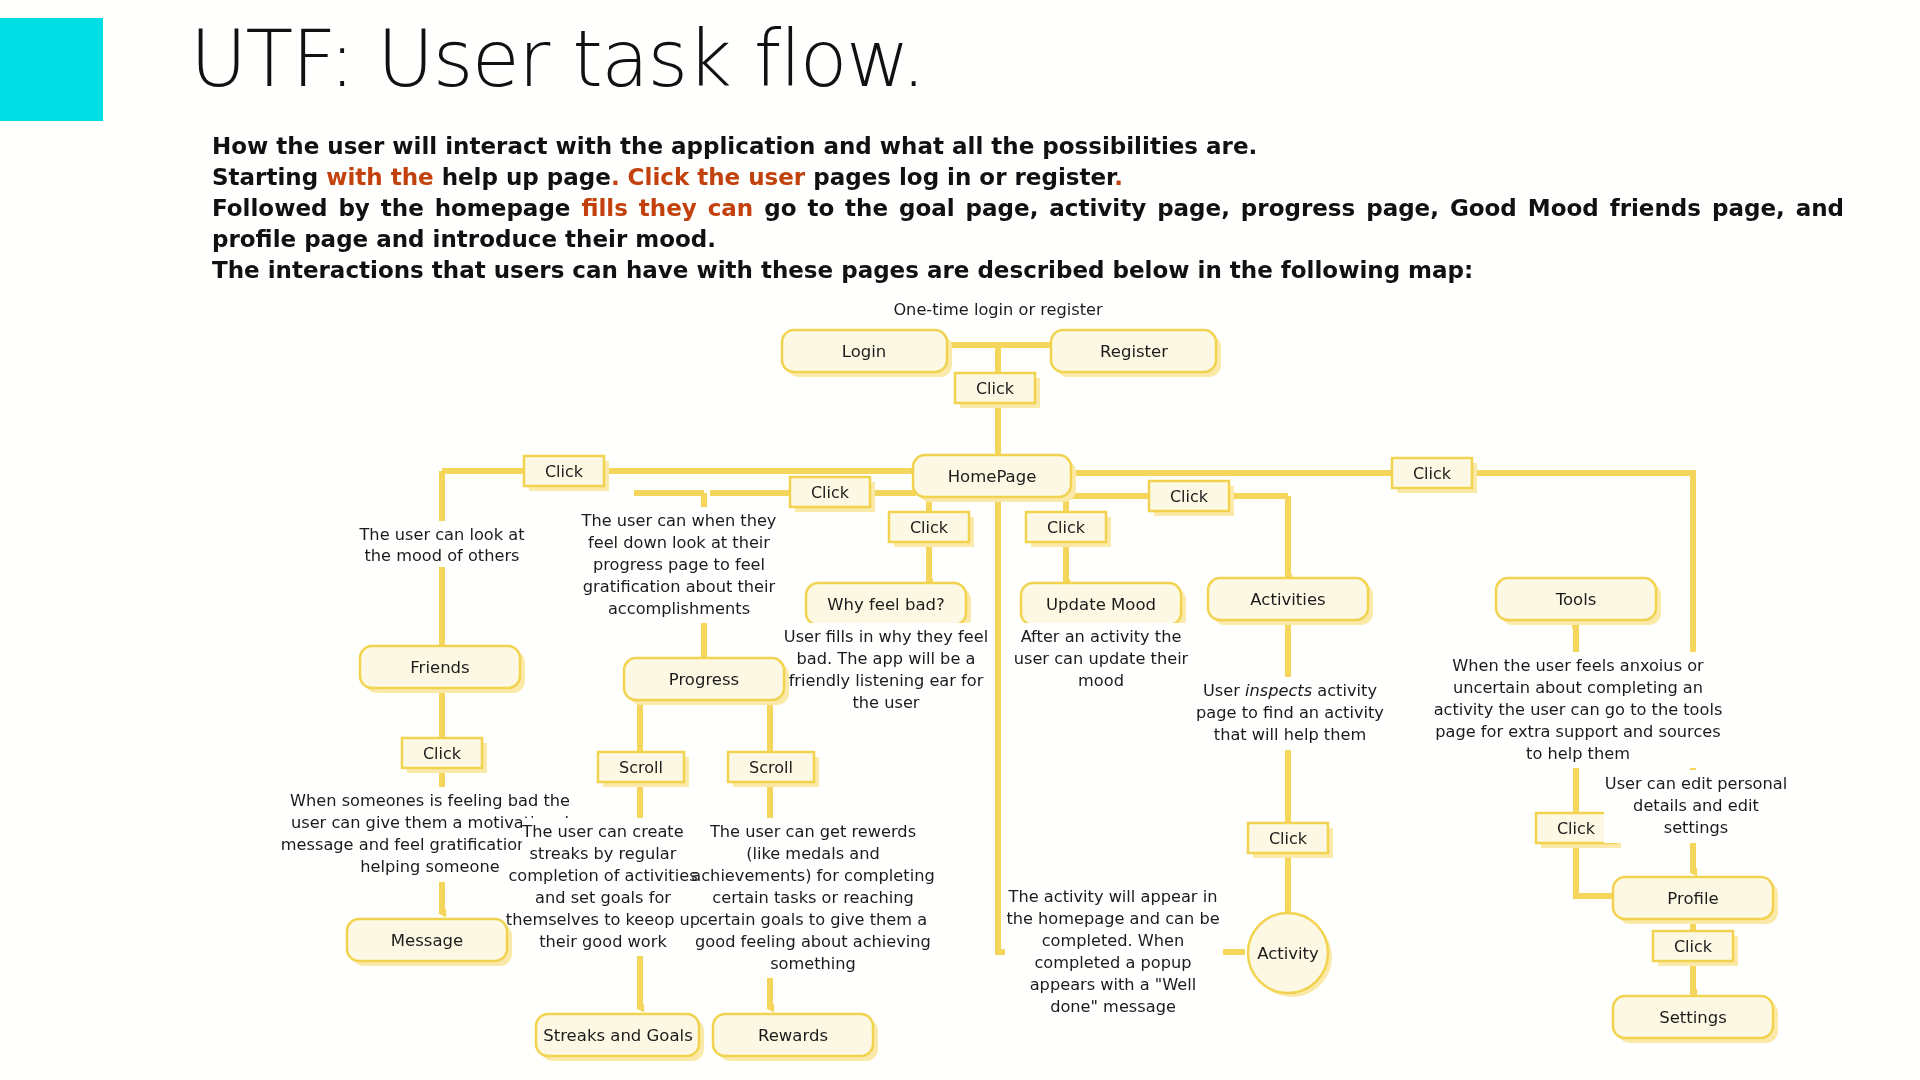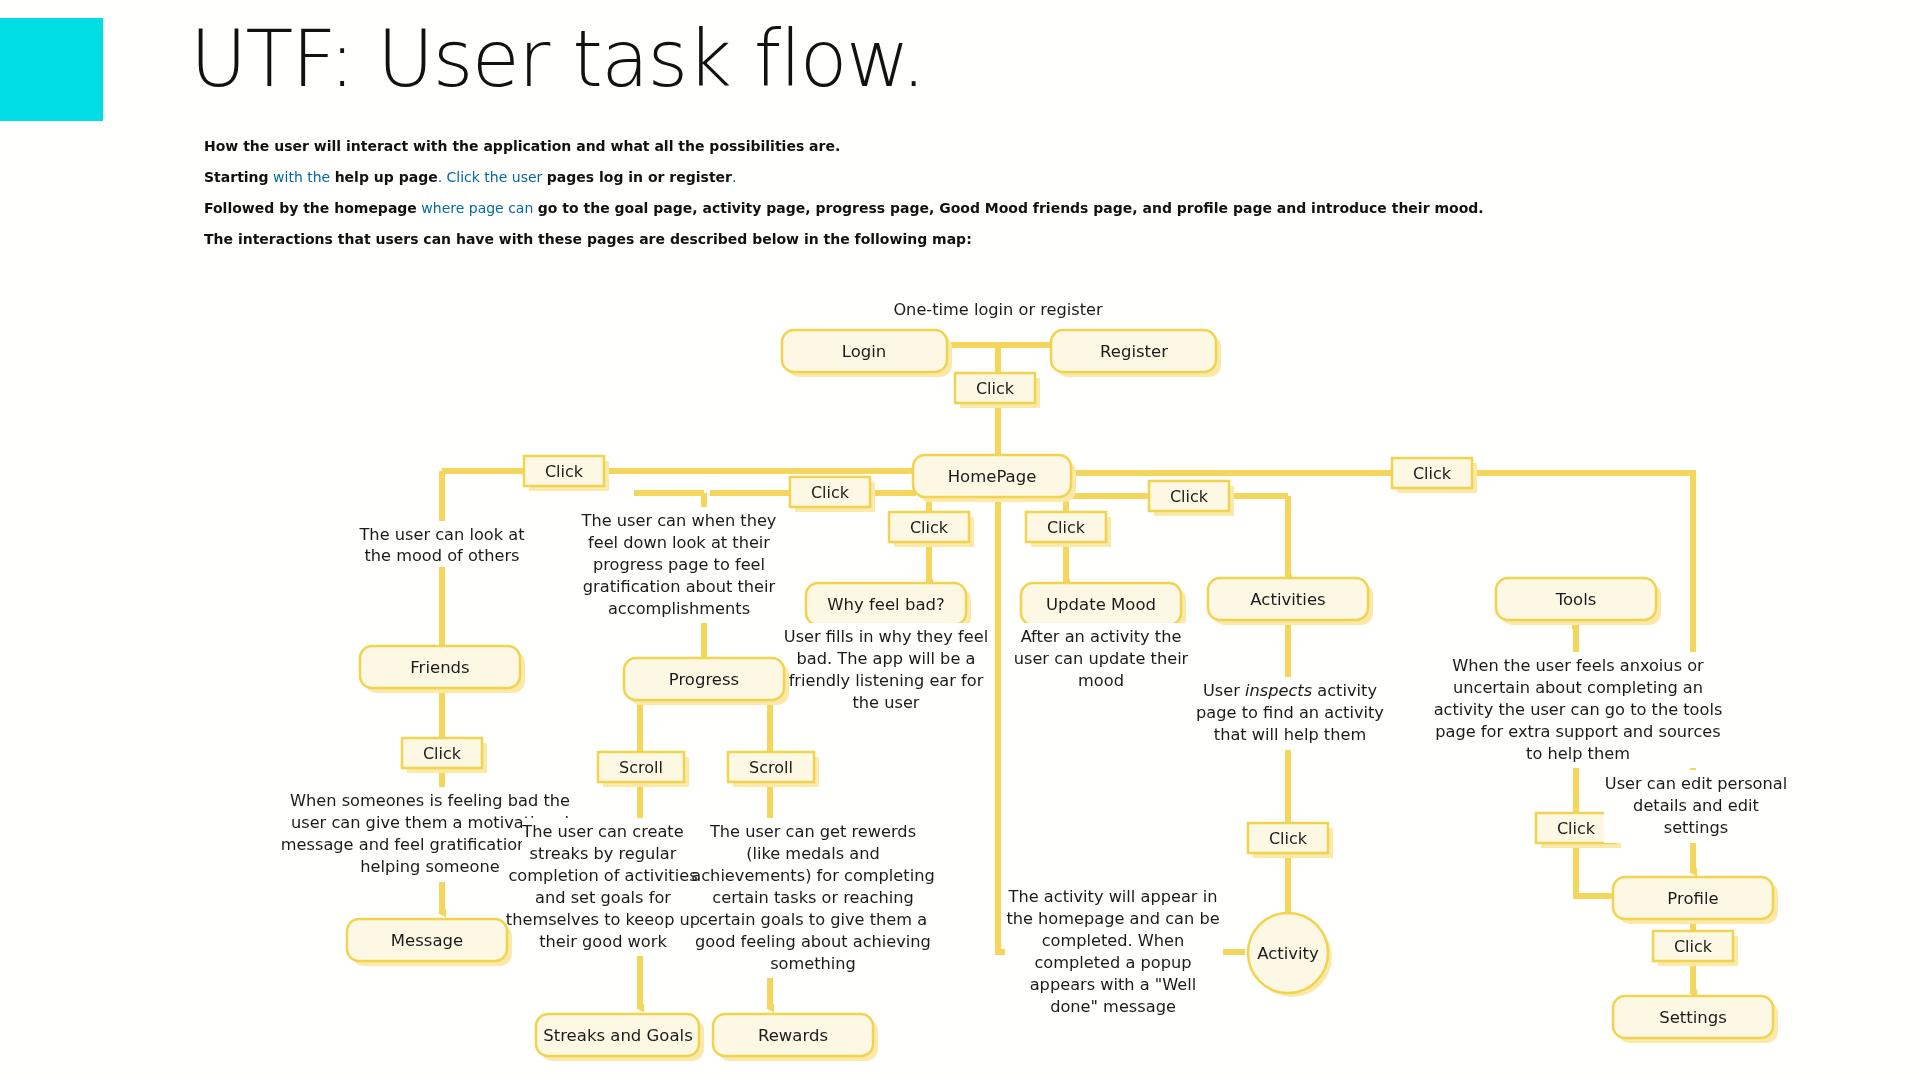--- a/index.html
+++ b/index.html
@@ -24,31 +24,31 @@
     font-family: "DejaVu Sans", sans-serif;
     font-weight: 300;
     font-size: 78px;
     letter-spacing: -1.5px;
     color: #111111;
     white-space: nowrap;
   }
 
   #intro {
     position: absolute;
-    left: 204px; top: 113px;
+    left: 212px; top: 113px;
     width: 1632px;
     font-family: "DejaVu Sans", sans-serif;
-    font-size: 14px;
+    font-size: 23px;
     line-height: 31px;
     color: #111111;
   }
   #intro p { margin: 0; text-align: justify; }
   #intro p.nojust { text-align: left; }
   #intro b { font-weight: 700; }
-  #intro span.lt { font-weight: 400; color: #0369a1; }
+  #intro span.lt { font-weight: 700; color: #c2410c; }
 
   #flow { position: absolute; left: 0; top: 0; width: 1920px; height: 1080px; }
 
   .nlabel {
     font-family: "DejaVu Sans", sans-serif;
     font-size: 16.5px;
     fill: #1b1b1b;
   }
   .clabel {
     font-family: "DejaVu Sans", sans-serif;
@@ -72,21 +72,21 @@
 
 <div id="root">
 
   <div class="cyan-block"></div>
 
   <div id="page-title">UTF: User task flow.</div>
 
   <div id="intro">
     <p><b>How the user will interact with the application and what all the possibilities are.</b></p>
     <p class="nojust"><b>Starting</b><span class="lt"> with the </span><b>help up page</b><span class="lt">. Click the user </span><b>pages log in or register</b><span class="lt">.</span></p>
-    <p><b>Followed by the homepage</b><span class="lt"> where page can </span><b>go to the goal page, activity page, progress page, Good Mood friends page, and profile page and introduce their mood.</b></p>
+    <p><b>Followed by the homepage</b><span class="lt"> fills they can </span><b>go to the goal page, activity page, progress page, Good Mood friends page, and profile page and introduce their mood.</b></p>
     <p class="nojust"><b>The interactions that users can have with these pages are described below in the following map:</b></p>
   </div>
 
   <svg id="flow" viewBox="0 0 1920 1080">
     <defs>
       <marker id="arw" markerWidth="10" markerHeight="9" refX="4.6" refY="4.5" orient="auto" markerUnits="userSpaceOnUse">
         <path d="M0.4,0.4 L9.2,0.4 L4.8,8.6 Z" fill="#F5D65C"></path>
       </marker>
     </defs>
 

